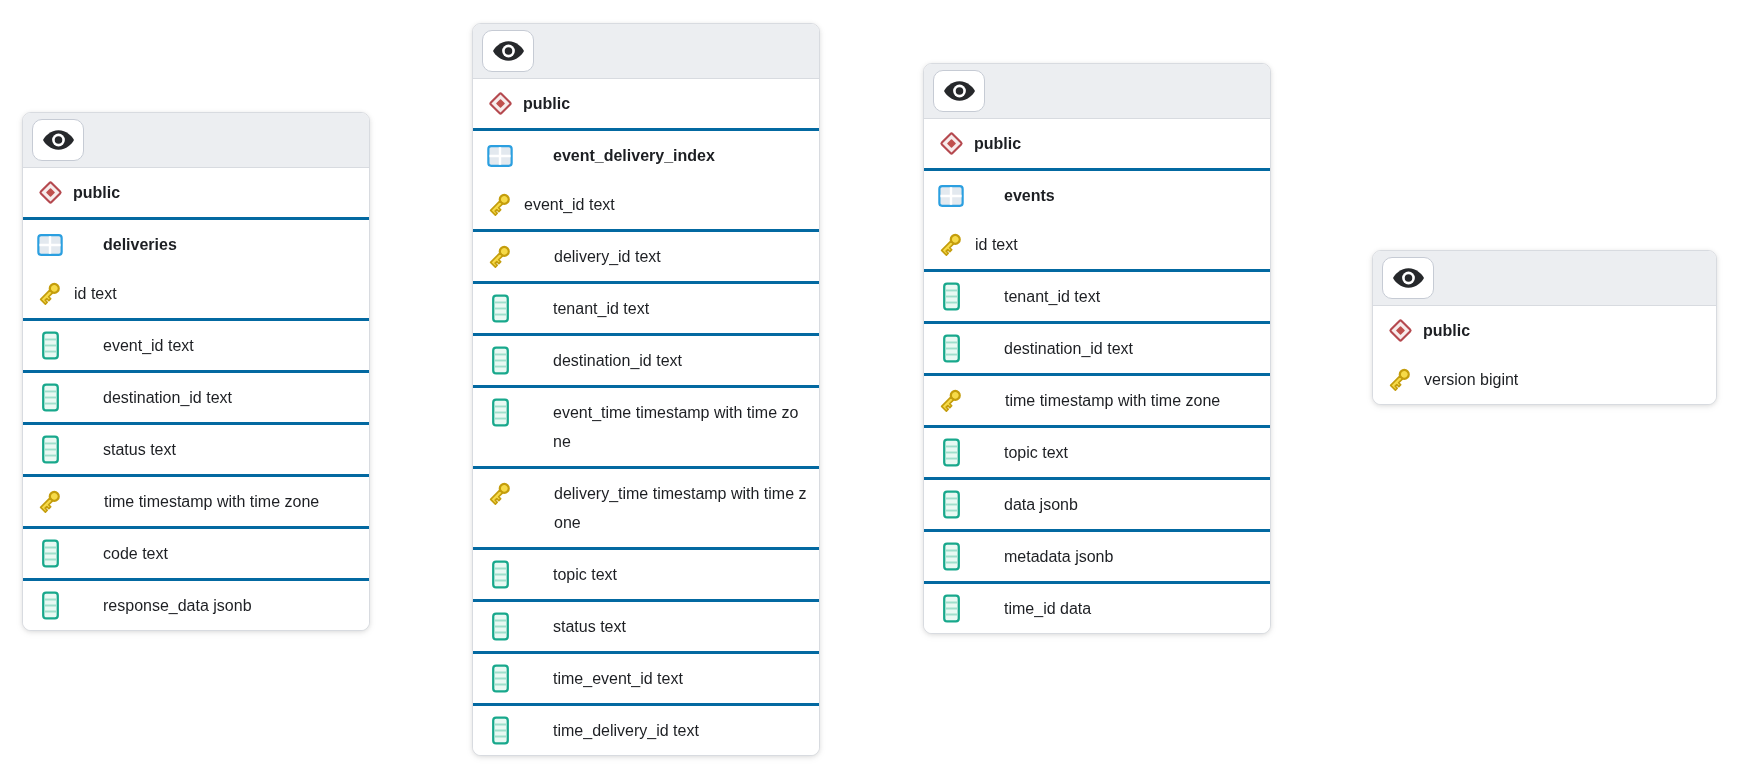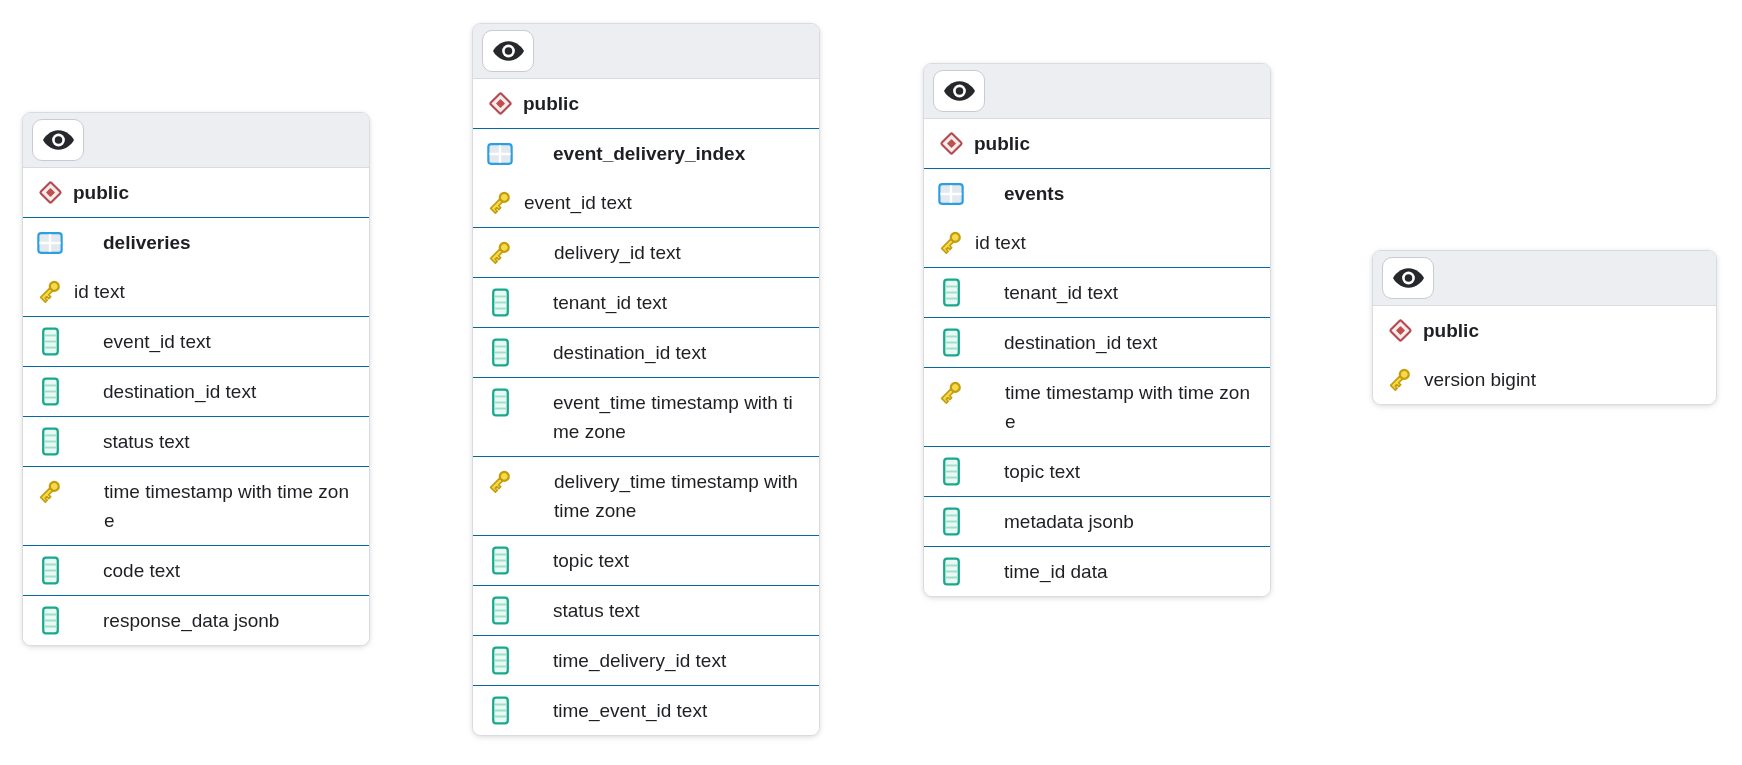--- a/index.html
+++ b/index.html
@@ -37,30 +37,30 @@
     cursor: pointer;
     padding: 0;
   }
   .row {
     display: flex;
     align-items: flex-start;
     gap: 10px;
     padding: 10px 12px 10px 14px;
     background: #ffffff;
   }
-  .row + .row { border-top: 1px solid #0369a1; gap: 40px; }
+  .row + .row { border-top: 3px solid #0369a1; gap: 40px; }
   .icon-box {
     flex: 0 0 26px;
     display: flex;
     justify-content: center;
     align-items: center;
     min-height: 29px;
   }
   .row-label {
-    font-size: 19px;
+    font-size: 16px;
     line-height: 29px;
     word-break: break-all;
     overflow-wrap: anywhere;
   }
   .bold { font-weight: 700; }
 </style>
 </head>
 <body>
 
 <div class="canvas">
@@ -313,33 +313,33 @@
         <div class="row">
 
     <span class="icon-box">
       <svg width="17" height="29" viewBox="0 0 18 30">
         <rect x="1.3" y="1.3" width="15.4" height="27.4" rx="3" fill="#e9f9f3" stroke="#18a88c" stroke-width="2.4"></rect>
         <line x1="2.5" y1="8.6" x2="15.5" y2="8.6" stroke="#9fdfcc" stroke-width="2"></line>
         <line x1="2.5" y1="15" x2="15.5" y2="15" stroke="#9fdfcc" stroke-width="2"></line>
         <line x1="2.5" y1="21.4" x2="15.5" y2="21.4" stroke="#9fdfcc" stroke-width="2"></line>
       </svg>
     </span>
+    <span class="row-label">time_event_id text</span>
+  </div>
+        <div class="row">
+
+    <span class="icon-box">
+      <svg width="17" height="29" viewBox="0 0 18 30">
+        <rect x="1.3" y="1.3" width="15.4" height="27.4" rx="3" fill="#e9f9f3" stroke="#18a88c" stroke-width="2.4"></rect>
+        <line x1="2.5" y1="8.6" x2="15.5" y2="8.6" stroke="#9fdfcc" stroke-width="2"></line>
+        <line x1="2.5" y1="15" x2="15.5" y2="15" stroke="#9fdfcc" stroke-width="2"></line>
+        <line x1="2.5" y1="21.4" x2="15.5" y2="21.4" stroke="#9fdfcc" stroke-width="2"></line>
+      </svg>
+    </span>
     <span class="row-label">time_delivery_id text</span>
-  </div>
-        <div class="row">
-
-    <span class="icon-box">
-      <svg width="17" height="29" viewBox="0 0 18 30">
-        <rect x="1.3" y="1.3" width="15.4" height="27.4" rx="3" fill="#e9f9f3" stroke="#18a88c" stroke-width="2.4"></rect>
-        <line x1="2.5" y1="8.6" x2="15.5" y2="8.6" stroke="#9fdfcc" stroke-width="2"></line>
-        <line x1="2.5" y1="15" x2="15.5" y2="15" stroke="#9fdfcc" stroke-width="2"></line>
-        <line x1="2.5" y1="21.4" x2="15.5" y2="21.4" stroke="#9fdfcc" stroke-width="2"></line>
-      </svg>
-    </span>
-    <span class="row-label">time_event_id text</span>
   </div>
       </div>
   </div>
     <div class="table-node" style="left: 923px; top: 63px; width: 348px;">
     <div class="table-header">
       <button class="eye-button">
         <span style="display:flex;">
           <svg width="31" height="20" viewBox="0 0 32 20">
             <path d="M16 0 C24 0 30 6 32 10 C30 14 24 20 16 20 C8 20 2 14 0 10 C2 6 8 0 16 0 Z" fill="#26282b"></path>
             <circle cx="16" cy="10" r="6.6" fill="#ffffff"></circle>
@@ -431,20 +431,32 @@
         <div class="row">
 
     <span class="icon-box">
       <svg width="17" height="29" viewBox="0 0 18 30">
         <rect x="1.3" y="1.3" width="15.4" height="27.4" rx="3" fill="#e9f9f3" stroke="#18a88c" stroke-width="2.4"></rect>
         <line x1="2.5" y1="8.6" x2="15.5" y2="8.6" stroke="#9fdfcc" stroke-width="2"></line>
         <line x1="2.5" y1="15" x2="15.5" y2="15" stroke="#9fdfcc" stroke-width="2"></line>
         <line x1="2.5" y1="21.4" x2="15.5" y2="21.4" stroke="#9fdfcc" stroke-width="2"></line>
       </svg>
     </span>
+    <span class="row-label">data jsonb</span>
+  </div>
+        <div class="row">
+
+    <span class="icon-box">
+      <svg width="17" height="29" viewBox="0 0 18 30">
+        <rect x="1.3" y="1.3" width="15.4" height="27.4" rx="3" fill="#e9f9f3" stroke="#18a88c" stroke-width="2.4"></rect>
+        <line x1="2.5" y1="8.6" x2="15.5" y2="8.6" stroke="#9fdfcc" stroke-width="2"></line>
+        <line x1="2.5" y1="15" x2="15.5" y2="15" stroke="#9fdfcc" stroke-width="2"></line>
+        <line x1="2.5" y1="21.4" x2="15.5" y2="21.4" stroke="#9fdfcc" stroke-width="2"></line>
+      </svg>
+    </span>
     <span class="row-label">metadata jsonb</span>
   </div>
         <div class="row">
 
     <span class="icon-box">
       <svg width="17" height="29" viewBox="0 0 18 30">
         <rect x="1.3" y="1.3" width="15.4" height="27.4" rx="3" fill="#e9f9f3" stroke="#18a88c" stroke-width="2.4"></rect>
         <line x1="2.5" y1="8.6" x2="15.5" y2="8.6" stroke="#9fdfcc" stroke-width="2"></line>
         <line x1="2.5" y1="15" x2="15.5" y2="15" stroke="#9fdfcc" stroke-width="2"></line>
         <line x1="2.5" y1="21.4" x2="15.5" y2="21.4" stroke="#9fdfcc" stroke-width="2"></line>

